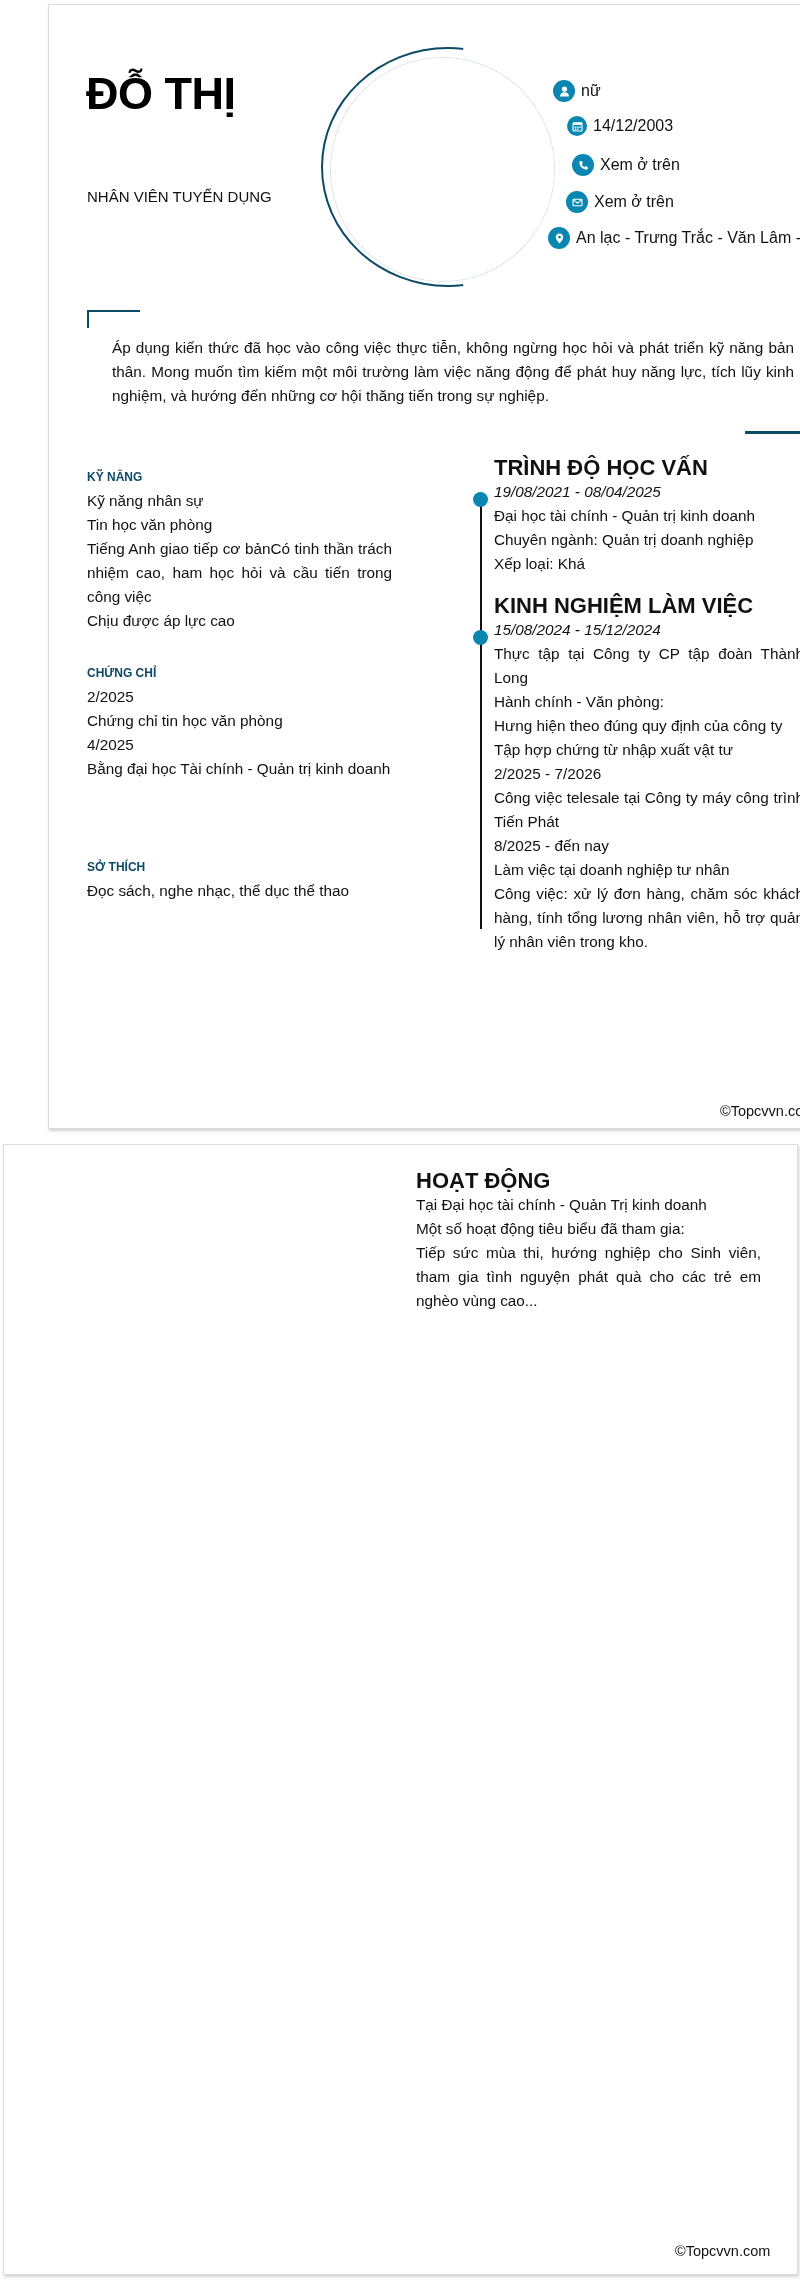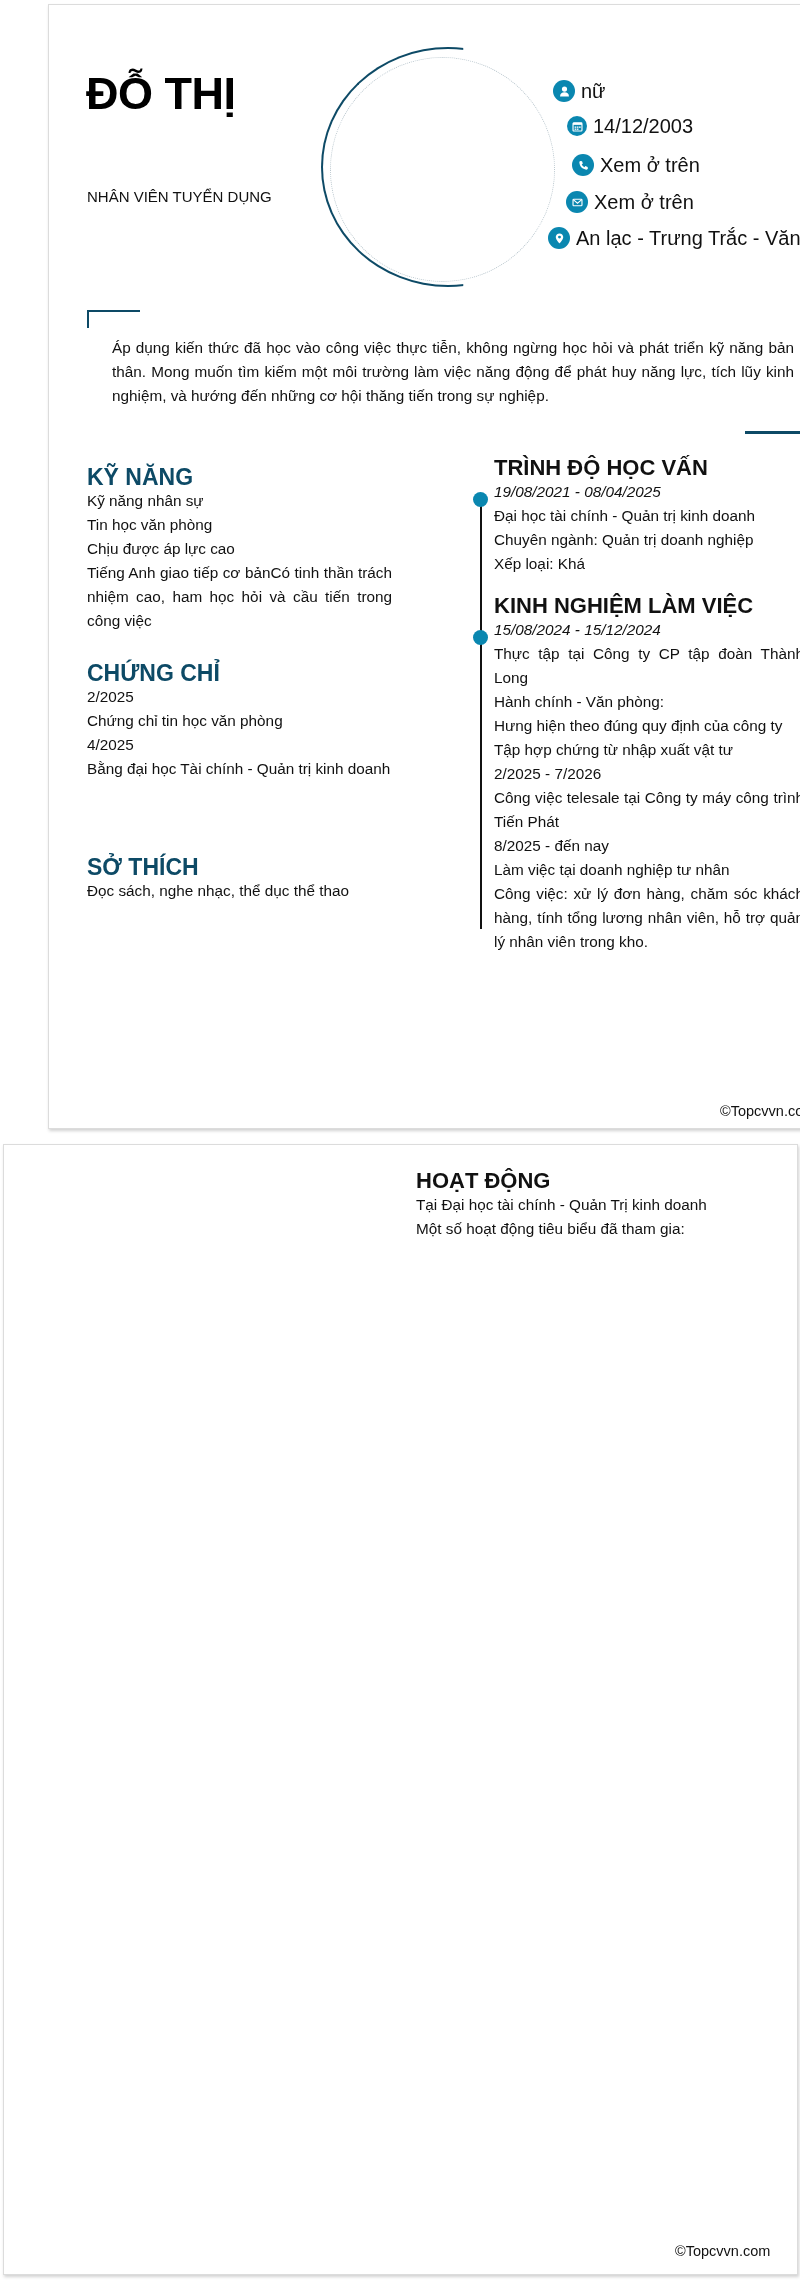--- a/index.html
+++ b/index.html
@@ -22,32 +22,32 @@
   .ring-outer {
     left: 272px; top: 42px; width: 254px; height: 240px; border-radius: 50%;
     border: 2.5px solid #0d4a66; border-right-color: transparent;
     clip-path: inset(0 44% 0 0);
   }
   .ring-inner {
     left: 281px; top: 52px; width: 225px; height: 225px; border-radius: 50%;
     border: 1px dotted #b9c6cd;
   }
 
-  .info-row { display: flex; align-items: center; font-size: 20px; color: #111; height: 26px; }
+  .info-row { display: flex; align-items: center; font-size: 16px; color: #111; height: 26px; }
   .info-icon {
     width: 22px; height: 22px; border-radius: 50%; background: #0a87b0;
     display: inline-flex; align-items: center; justify-content: center; margin-right: 6px; flex-shrink: 0;
   }
   .info-icon svg { width: 13px; height: 13px; fill: #fff; }
 
   .bracket-tl { left: 38px; top: 305px; width: 53px; height: 18px; border-top: 2.5px solid #0d4a66; border-left: 2.5px solid #0d4a66; }
   .bracket-br { left: 696px; top: 400px; width: 69px; height: 29px; border-bottom: 3px solid #0d4a66; border-right: 2.5px solid #0d4a66; }
   .objective { left: 63px; top: 331px; width: 682px; font-size: 15.3px; line-height: 24px; color: #111; text-align: justify; }
 
-  .sec-title-blue { font-size: 23px; font-weight: 700; color: #0d4a66; line-height: 24px; }
+  .sec-title-blue { font-size: 12px; font-weight: 700; color: #0d4a66; line-height: 24px; }
   .sec-title-black { font-size: 22px; font-weight: 700; color: #111; line-height: 24px; }
   .body-line { font-size: 15.3px; line-height: 24px; color: #111; text-align: justify; }
   .italic { font-style: italic; }
 
   .left-col { left: 38px; width: 305px; }
   .right-col { left: 445px; width: 310px; }
 
   .timeline-line { left: 431px; width: 2px; background: #111; }
   .timeline-dot { width: 15px; height: 15px; border-radius: 50%; background: #0a87b0; }
 
@@ -116,22 +116,22 @@
   </div>
 
   <div class="abs bracket-tl"></div>
   <div class="abs objective">Áp dụng kiến thức đã học vào công việc thực tiễn, không ngừng học hỏi và phát triển kỹ năng bản thân. Mong muốn tìm kiếm một môi trường làm việc năng động để phát huy năng lực, tích lũy kinh nghiệm, và hướng đến những cơ hội thăng tiến trong sự nghiệp.</div>
   <div class="abs bracket-br"></div>
 
   <div class="abs left-col" style="top:460px;">
     <div class="sec-title-blue">KỸ NĂNG</div>
     <div class="body-line">Kỹ năng nhân sự</div>
     <div class="body-line">Tin học văn phòng</div>
+    <div class="body-line">Tiếng Anh giao tiếp cơ bảnCó tinh thần trách nhiệm cao, ham học hỏi và cầu tiến trong công việc</div>
     <div class="body-line">Chịu được áp lực cao</div>
-    <div class="body-line">Tiếng Anh giao tiếp cơ bảnCó tinh thần trách nhiệm cao, ham học hỏi và cầu tiến trong công việc</div>
   </div>
 
   <div class="abs left-col" style="top:656px;">
     <div class="sec-title-blue">CHỨNG CHỈ</div>
     <div class="body-line">2/2025</div>
     <div class="body-line">Chứng chỉ tin học văn phòng</div>
     <div class="body-line">4/2025</div>
     <div class="body-line">Bằng đại học Tài chính - Quản trị kinh doanh</div>
   </div>
 
@@ -167,16 +167,17 @@
   </div>
 
   <div class="abs footer" style="left:671px; top:1098px;">©Topcvvn.com</div>
 </div>
 
 <div class="page" id="page2">
   <div class="abs" style="left:412px; top:24px; width:345px;">
     <div class="sec-title-black">HOẠT ĐỘNG</div>
     <div class="body-line">Tại Đại học tài chính - Quản Trị kinh doanh</div>
     <div class="body-line">Một số hoạt động tiêu biểu đã tham gia:</div>
+    <div class="body-line">Tiếp sức mùa thi, hướng nghiệp cho Sinh viên, tham gia tình nguyện phát quà cho các trẻ em nghèo vùng cao...</div>
   </div>
 
   <div class="abs footer" style="left:671px; top:1098px;">©Topcvvn.com</div>
 </div>
 
 </body></html>

